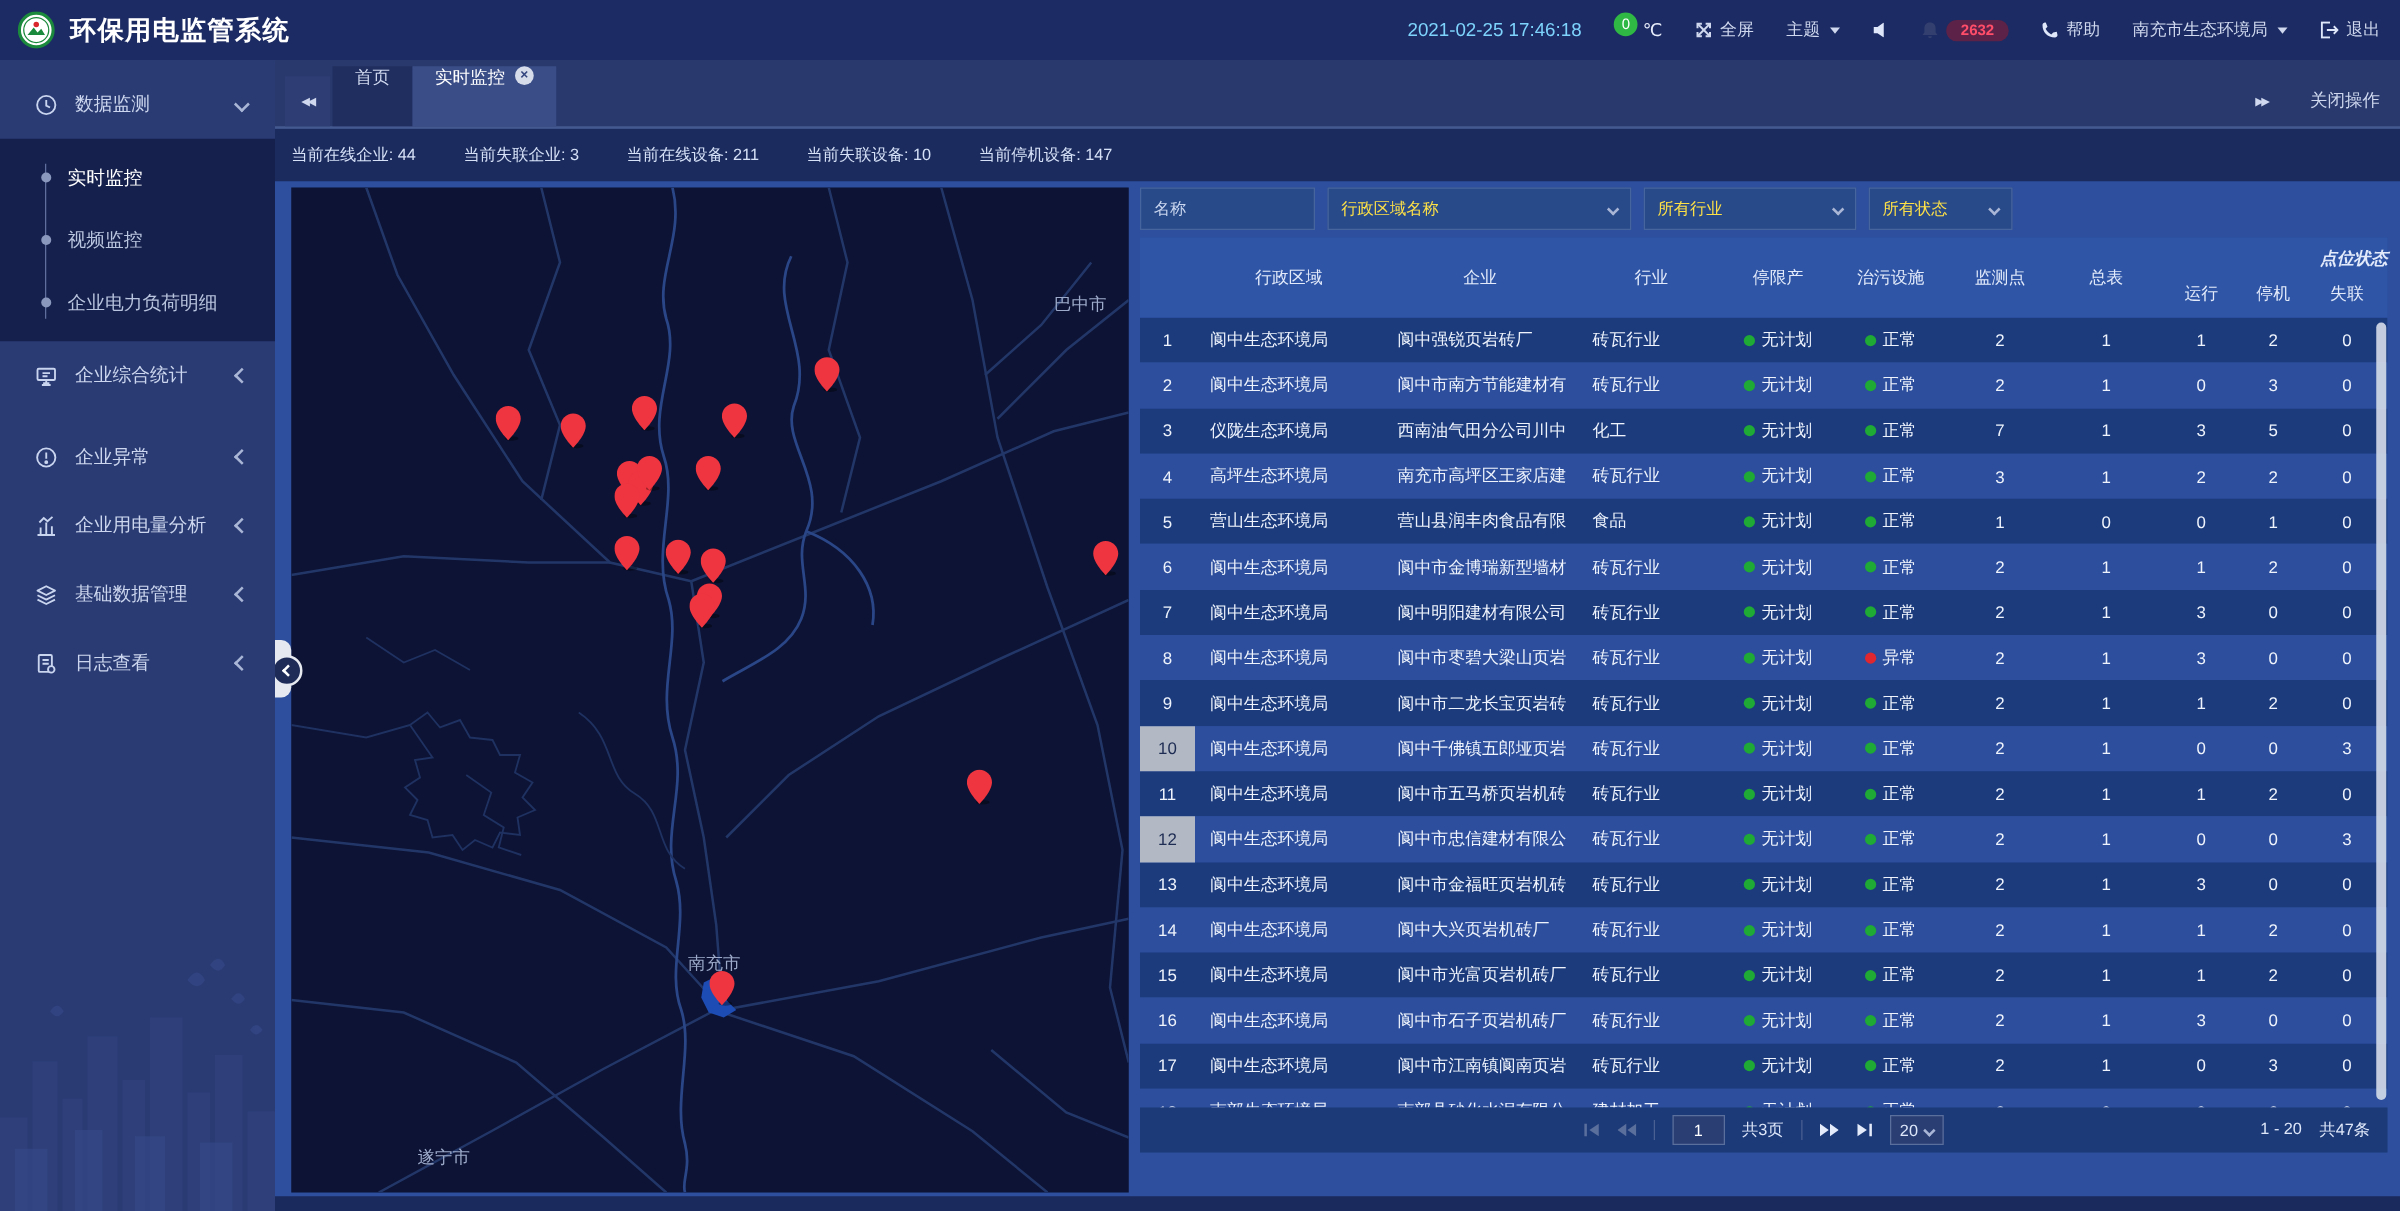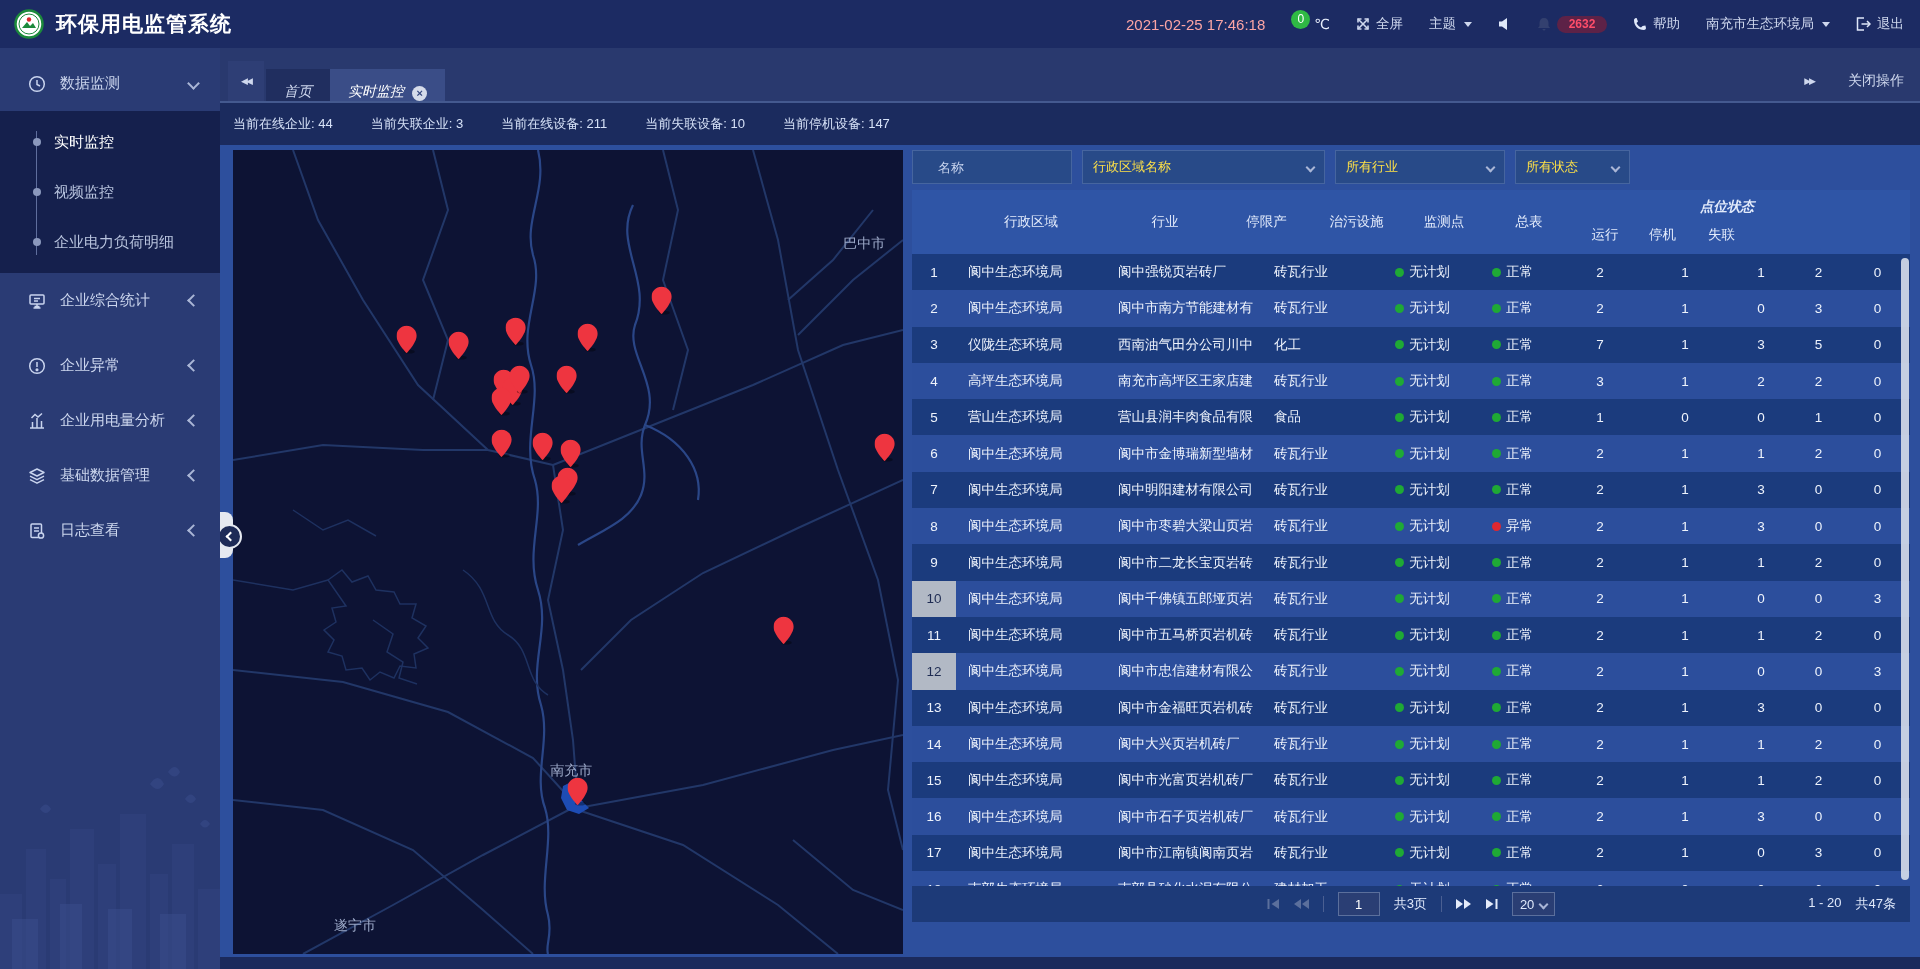--- a/index.html
+++ b/index.html
@@ -4,21 +4,21 @@
 <style>
   html,body{margin:0;padding:0;width:1920px;height:969px;overflow:hidden;
     font-family:"Liberation Sans","DejaVu Sans",sans-serif;background:#2d4f9d;color:#e8eefc;}
   .abs{position:absolute;}
   
   .hdr{position:absolute;left:0;top:0;width:1920px;height:48px;background:#1c2b63;
     display:flex;align-items:center;justify-content:space-between;z-index:40;}
   .h-left{display:flex;align-items:center;gap:12px;padding-left:14px;}
   .app-title{font-size:21px;font-weight:bold;color:#fff;letter-spacing:1px;}
   .h-right{display:flex;align-items:center;gap:26px;padding-right:16px;font-size:13.5px;color:#cfd8ee;}
-  .h-time{font-size:15px;color:#fca5a5;}
+  .h-time{font-size:15px;color:#7dd3fc;}
   .h-temp{display:flex;align-items:flex-start;gap:4px;}
   .temp-circle{width:19px;height:19px;border-radius:50%;background:#2fb944;color:#fff;
     font-size:12px;line-height:19px;text-align:center;margin-top:-6px;}
   .temp-unit{font-size:14px;color:#e8eefc;}
   .h-item{display:flex;align-items:center;gap:6px;cursor:pointer;}
   .badge{min-width:40px;height:17px;border-radius:9px;background:#5d2247;color:#ff4d6a;
     font-size:12px;font-weight:bold;line-height:17px;text-align:center;padding:0 5px;}
   .tri-down{width:0;height:0;border-left:4px solid transparent;border-right:4px solid transparent;
     border-top:5px solid #cfd8ee;display:inline-block;margin-left:2px;}
   
@@ -39,22 +39,22 @@
     border-bottom:2px solid #aab6d6;transform:rotate(45deg);}
   .chev.left{transform:rotate(135deg);}
   .chev.small{width:5px;height:5px;}
   .skyline{position:absolute;left:0;bottom:0;width:220px;height:215px;}
   
   .tabbar{position:absolute;left:220px;top:48px;width:1700px;height:55px;background:#29396e;
     border-bottom:2px solid #44598f;box-sizing:border-box;z-index:20;}
   .tab-scroll{position:absolute;bottom:0;width:36px;height:40px;display:flex;align-items:center;
     justify-content:center;color:#cfd8ee;font-size:9px;letter-spacing:-2px;cursor:pointer;background:#2e3e75;}
   .tab-scroll.left{left:8px;}
-  .tab{position:absolute;bottom:0;height:32px;display:flex;align-items:flex-end;gap:8px;
-    padding:0 18px;font-size:14px;color:#cfd8ee;cursor:pointer;font-style:italic;}
+  .tab{position:absolute;bottom:0;height:48px;display:flex;align-items:flex-start;gap:8px;
+    padding:0 18px;font-size:14px;color:#cfd8ee;cursor:pointer;}
   .tab.home{left:46px;background:#202e5f;}
   .tab.active{left:110px;background:#3a4d87;color:#fff;}
   .tab-close{width:15px;height:15px;border-radius:50%;background:#d6dcea;color:#35477f;
     font-size:11px;line-height:15px;text-align:center;font-weight:bold;}
   .tab-right{position:absolute;right:16px;bottom:0;height:40px;display:flex;align-items:center;gap:34px;
     color:#cfd8ee;font-size:14px;}
   .dbl-arrow{font-size:9px;letter-spacing:-2px;cursor:pointer;}
   
   .statusbar{position:absolute;left:220px;top:103px;width:1700px;height:42px;background:#1b2b5e;
     display:flex;align-items:center;gap:38px;padding-left:13px;box-sizing:border-box;font-size:13px;color:#d6e1f7;z-index:10;}
@@ -65,22 +65,22 @@
   .city{position:absolute;transform:translate(-50%,-50%);color:#9daac9;font-size:14px;z-index:3;white-space:nowrap;}
   .collapse-tab{position:absolute;left:220px;top:512px;width:13px;height:46px;background:#e6e9f0;
     border-radius:0 8px 8px 0;z-index:25;cursor:pointer;}
   .collapse-circle{position:absolute;left:217px;top:524px;width:21px;height:21px;border-radius:50%;
     background:#1e2b57;border:2px solid #e6e9f0;display:flex;align-items:center;justify-content:center;z-index:26;cursor:pointer;}
   .collapse-circle .chev{border-color:#fff;width:5px;height:5px;margin-left:2px;}
   
   .filters{position:absolute;left:912px;top:150px;width:998px;height:34px;display:flex;gap:10px;z-index:10;}
   .f-box{height:34px;background:#284a88;border:1px solid #46659f;box-sizing:border-box;
     display:flex;align-items:center;justify-content:space-between;padding:0 10px;font-size:13px;color:#fde047;cursor:pointer;}
-  .f-input{width:160px;background:#284a88;border:1px solid #46659f;box-sizing:border-box;height:34px;
-    padding:0 25px;font-size:13px;color:#dfe8fa;outline:none;font-family:Liberation Sans, sans-serif;}
+  .f-input{width:140px;background:#284a88;border:1px solid #46659f;box-sizing:border-box;height:34px;
+    padding:0 10px;font-size:13px;color:#dfe8fa;outline:none;font-family:Liberation Mono, monospace;}
   .f-input::placeholder{color:#c9d5ef;opacity:1;}
   .w-region{width:243px;}.w-industrysel{width:170px;}.w-statussel{width:115px;}
   
   .thead{position:absolute;left:912px;top:190px;width:998px;height:64px;background:#2f55a6;
     display:flex;font-size:13.5px;color:#e3ebfb;z-index:10;}
   .th{line-height:64px;text-align:center;white-space:nowrap;overflow:hidden;}
   .w-idx{width:44px;}.w-district{width:150px;}.w-company{width:156px;}.w-industry{width:118px;}
   .w-stop{width:85px;}.w-facility{width:95px;}.w-points{width:80px;}.w-meter{width:90px;}
   .w-run{width:62px;}.w-halt{width:53px;}.w-lost{width:65px;}
   .th-group{width:180px;display:flex;flex-direction:column;justify-content:center;}
@@ -461,20 +461,21 @@
   </div>
   <div class="f-box w-statussel">
     <span>所有状态</span>
     <span class="chev small"></span>
   </div>
 </div>
 
 <div class="thead">
   <div class="th w-idx"></div>
   <div class="th w-district">行政区域</div>
+  <div class="th w-company">企业</div>
   <div class="th w-industry">行业</div>
   <div class="th w-stop">停限产</div>
   <div class="th w-facility">治污设施</div>
   <div class="th w-points">监测点</div>
   <div class="th w-meter">总表</div>
   <div class="th-group">
     <div class="th-group-title">点位状态</div>
     <div class="th-group-row">
       <div class="th w-run">运行</div>
       <div class="th w-halt">停机</div>

